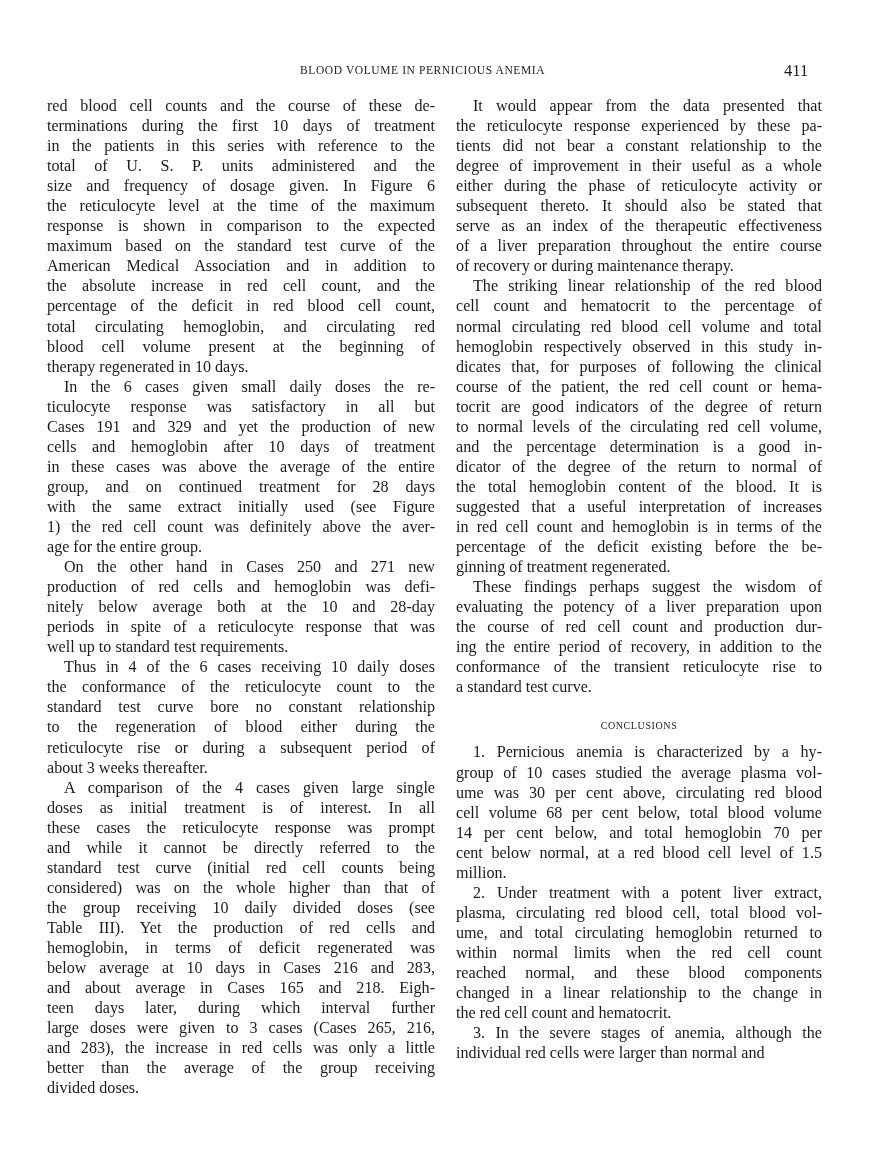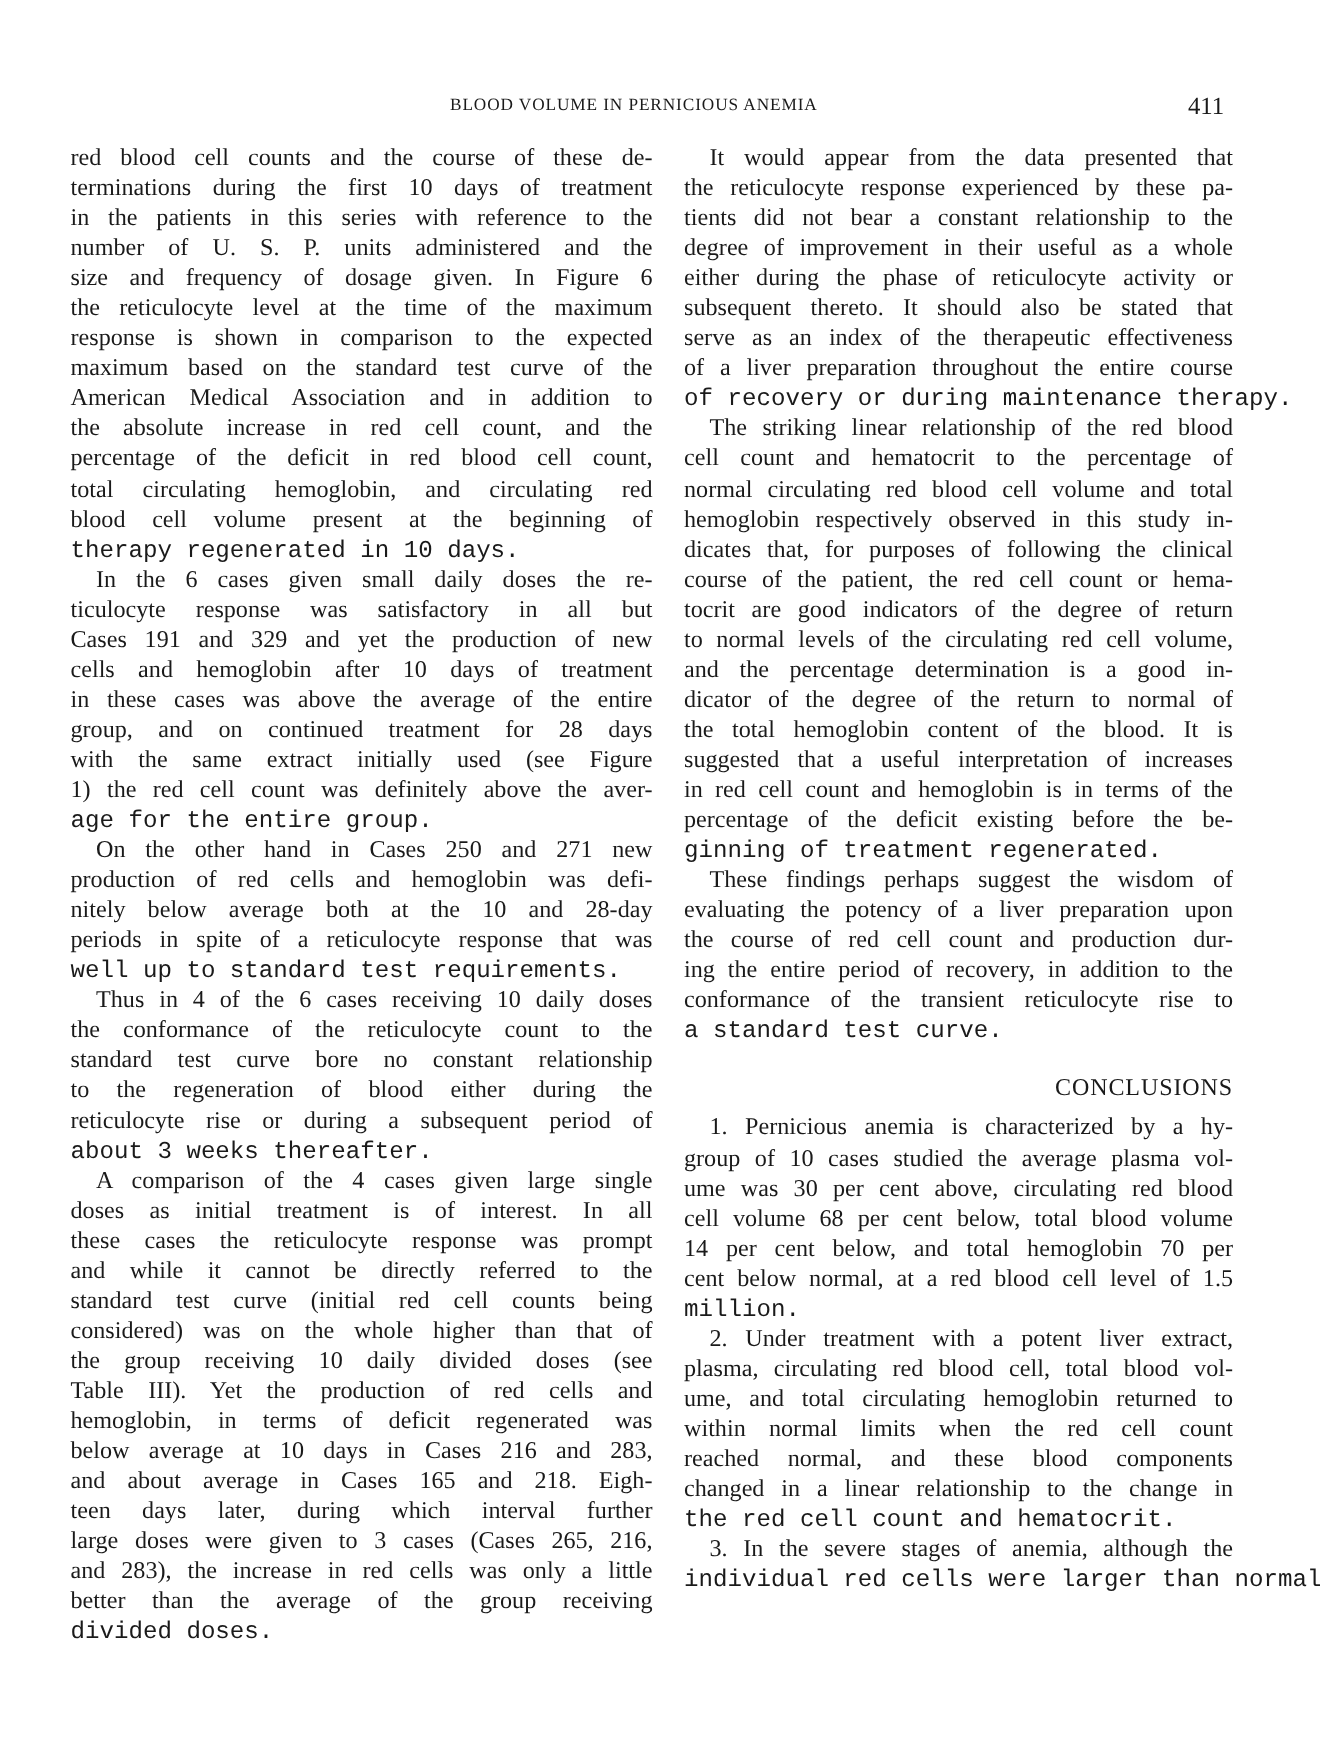--- a/index.html
+++ b/index.html
@@ -1,45 +1,45 @@
 <!DOCTYPE html>
 <html><head>
 <meta charset="utf-8">
 <style>
   html, body { margin: 0; padding: 0; background: #ffffff; }
   body { width: 880px; height: 1163px; position: relative; overflow: hidden;
          font-family: "Liberation Serif", "DejaVu Serif", serif; color: #1a1a1a; }
   .running-head { position: absolute; top: 61px; left: 0; width: 880px; height: 20px; }
   .running-title { position: absolute; left: 300px; width: 290px; text-align: left;
                    font-size: 11.5px; letter-spacing: 0.6px; top: 3px; }
-  .page-number { position: absolute; left: 784px; width: 40px; text-align: center;
+  .page-number { position: absolute; left: 784px; width: 40px; text-align: left;
                  font-size: 16.5px; top: 0; }
   .column { position: absolute; top: 96px; font-size: 16.1px; line-height: 20.06px; }
   .col-left { left: 47px; width: 388px; }
   .col-right { left: 456px; width: 366px; }
   .line { display: block; text-align: justify; text-align-last: justify; white-space: nowrap; height: 20.06px; }
-  .line.last { text-align-last: left; font-family: Liberation Mono, monospace; }
+  .line.last { text-align-last: left; }
   .line.indent { padding-left: 17px; }
-  .heading { display: block; text-align: right; font-size: 16px; letter-spacing: 0.6px;
+  .heading { display: block; text-align: center; font-size: 10px; letter-spacing: 0.6px;
              height: 20.06px; line-height: 20.06px; margin-top: 19px; margin-bottom: 6px; }
 </style>
 </head>
 <body>
 
 <div class="running-head">
   <div class="running-title">BLOOD VOLUME IN PERNICIOUS ANEMIA</div>
   <div class="page-number">411</div>
 </div>
 
 <div class="column col-left" id="col-left">
     <div>
       <span class="line">red blood cell counts and the course of these de-</span>
       <span class="line">terminations during the first 10 days of treatment</span>
       <span class="line">in the patients in this series with reference to the</span>
-      <span class="line">number of U. S. P. units administered and the</span>
+      <span class="line">total of U. S. P. units administered and the</span>
       <span class="line">size and frequency of dosage given.  In Figure 6</span>
       <span class="line">the reticulocyte level at the time of the maximum</span>
       <span class="line">response is shown in comparison to the expected</span>
       <span class="line">maximum based on the standard test curve of the</span>
       <span class="line">American Medical Association and in addition to</span>
       <span class="line">the absolute increase in red cell count, and the</span>
       <span class="line">percentage of the deficit in red blood cell count,</span>
       <span class="line">total circulating hemoglobin, and circulating red</span>
       <span class="line">blood cell volume present at the beginning of</span>
       <span class="line last">therapy regenerated in 10 days.</span>

